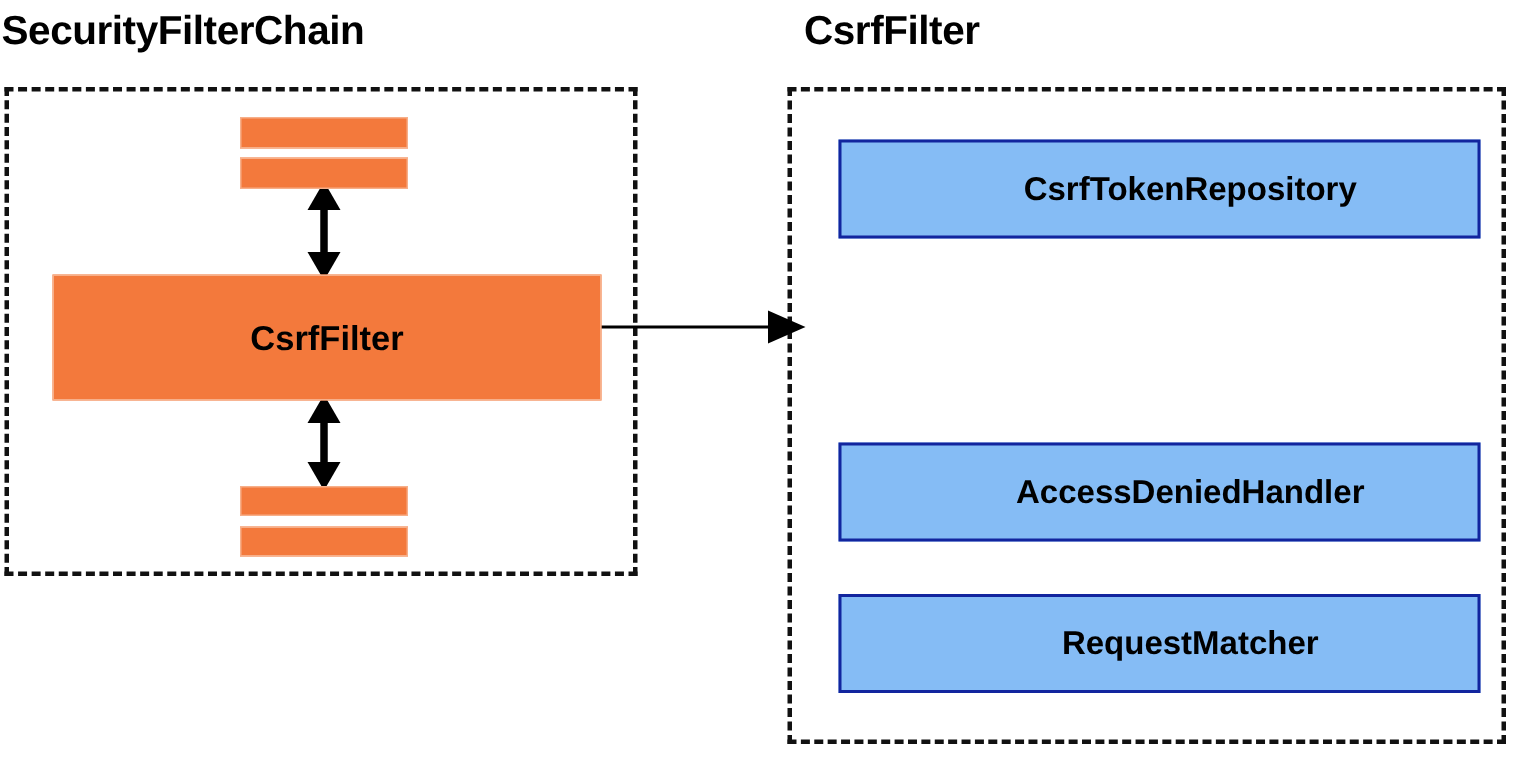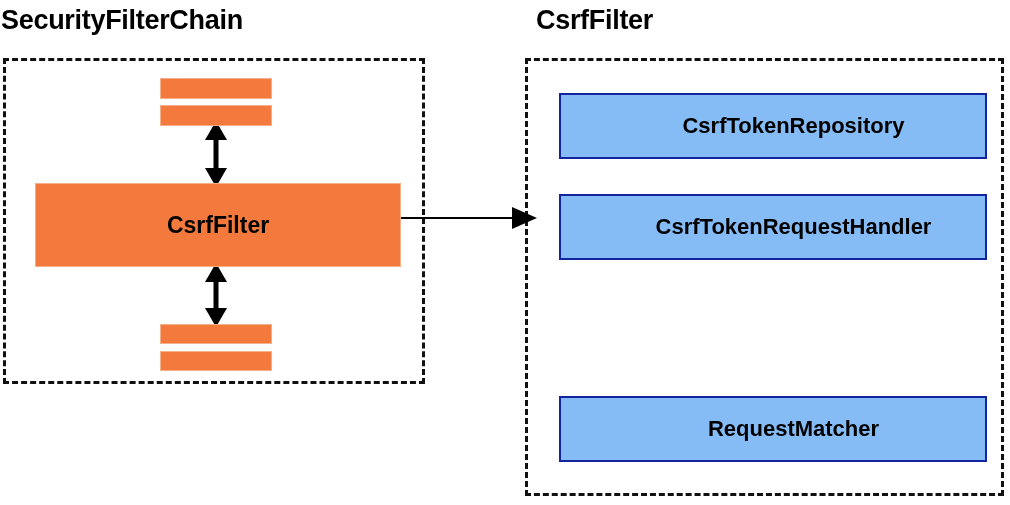--- a/index.html
+++ b/index.html
@@ -187,28 +187,28 @@
   </svg>
 
   <div class="node blue" id="n-repo">
     <span class="sh-dark"></span>
     <span class="sh-light"></span>
     <span class="face">
       <span class="node-label">CsrfTokenRepository</span>
     </span>
   </div>
 
-  <div class="node blue" id="n-handler">
-    <span class="sh-dark"></span>
-    <span class="sh-light"></span>
-    <span class="face">
-      <span class="node-label">CsrfTokenRequestHandler</span>
-    </span>
-  </div>
-
+
+  <div class="node blue" id="n-denied">
+    <span class="sh-dark"></span>
+    <span class="sh-light"></span>
+    <span class="face">
+      <span class="node-label">AccessDeniedHandler</span>
+    </span>
+  </div>
 
   <div class="node blue" id="n-matcher">
     <span class="sh-dark"></span>
     <span class="sh-light"></span>
     <span class="face">
       <span class="node-label">RequestMatcher</span>
     </span>
   </div>
 
 </div>

